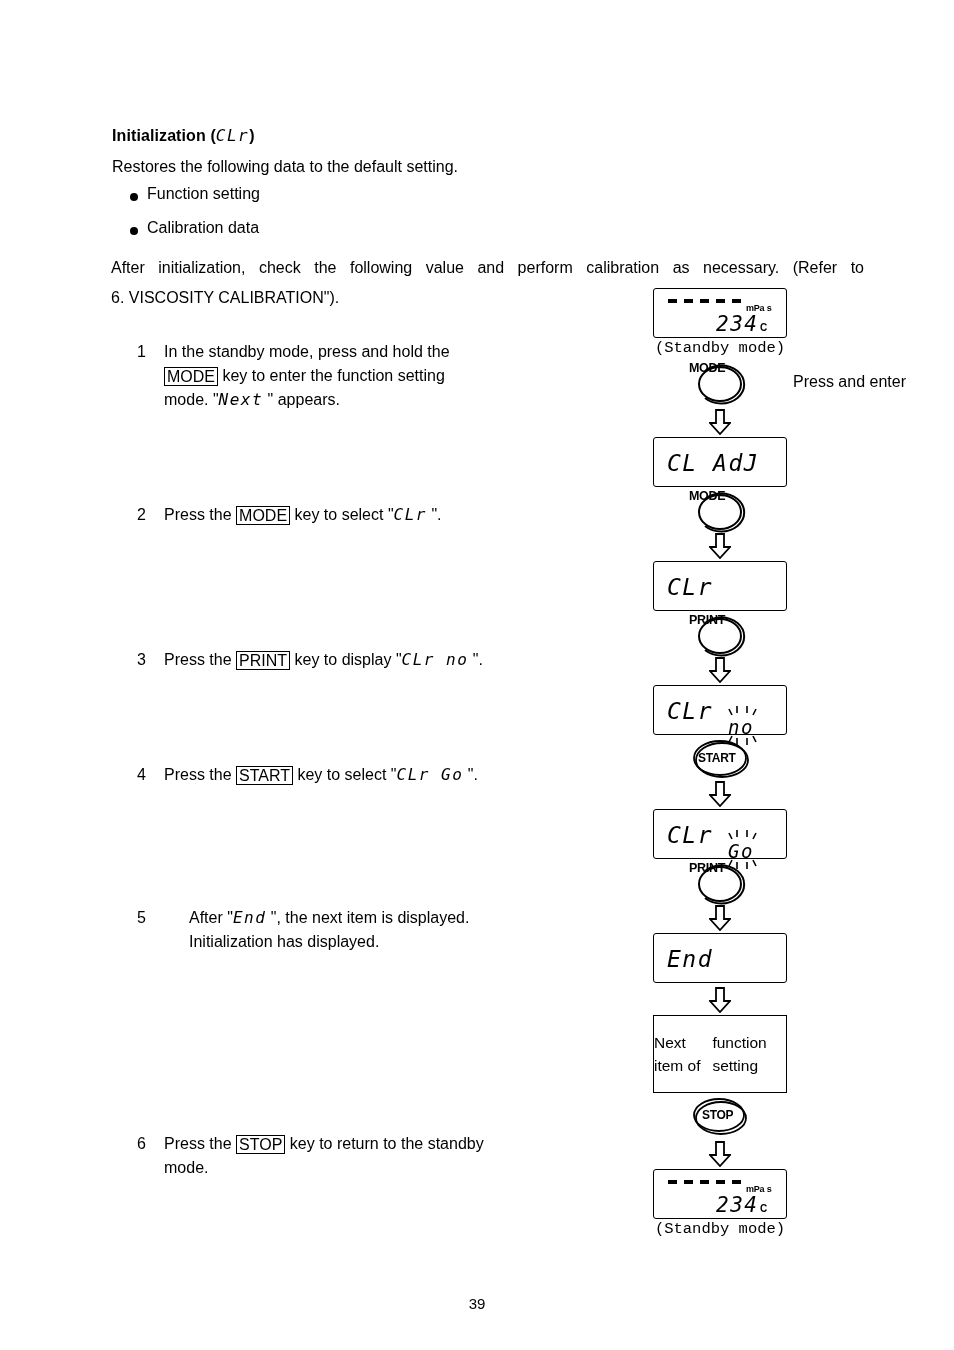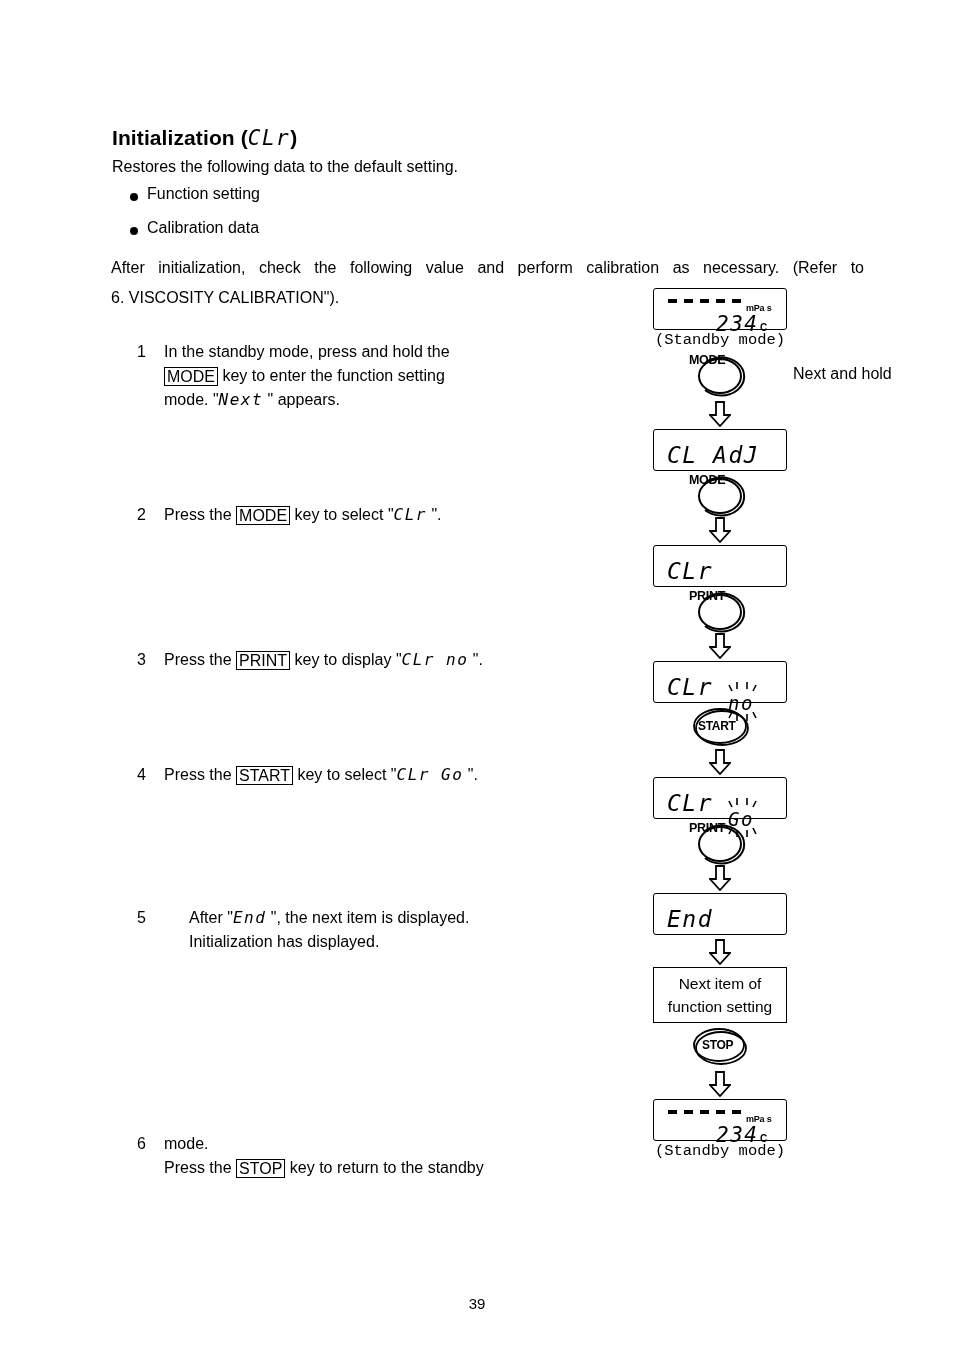--- a/index.html
+++ b/index.html
@@ -20,21 +20,21 @@
   .page {
     position: absolute;
     inset: 0;
   }
 
   
   .section-title {
     position: absolute;
     left: 112px;
     top: 126px;
-    font-size: 21px;
+    font-size: 16px;
     font-weight: bold;
     letter-spacing: 0.1px;
     white-space: nowrap;
   }
   .intro {
     position: absolute;
     left: 112px;
     top: 158px;
     font-size: 16px;
     white-space: nowrap;
@@ -119,21 +119,21 @@
     width: 230px;
   }
   .lcd {
     position: relative;
     width: 134px;
     border: 1.6px solid #000;
     border-radius: 3px;
     background: #fff;
     box-sizing: border-box;
   }
-  .lcd.tall { height: 42px; }
+  .lcd.tall { height: 50px; }
 
   .caption {
     width: 134px;
     text-align: center;
     font-size: 15.5px;
     margin-top: 1px;
     white-space: nowrap;
     font-family: Liberation Mono, monospace;
   }
 
@@ -222,25 +222,25 @@
   
   .arrow {
     width: 134px;
     height: 28px;
     position: relative;
   }
   .arrow svg { position: absolute; left: 50%; transform: translateX(-50%); top: 0; }
 
   .nextbox {
     width: 134px;
-    height: 56px;
+    height: 78px;
     border: 1.6px solid #000;
     box-sizing: border-box;
     display: flex;
-    flex-direction: column;
+    flex-direction: row;
     align-items: center;
     justify-content: center;
     font-size: 15.5px;
     line-height: 23px;
   }
 
   .page-number {
     position: absolute;
     left: 0;
     right: 0;
@@ -310,22 +310,22 @@
     <span class="num">5</span>
     <div class="body">
       <span class="line" style="padding-left:25px;"><span>After "</span><span class="seg">End</span> <span>", the next item is displayed.</span></span>
       <span class="line" style="padding-left:25px;">Initialization has displayed.</span>
     </div>
   </div>
 
   <div class="step" style="top:1132px;">
     <span class="num">6</span>
     <div class="body">
+      <span class="line"><span>Press the</span> <span class="keybox">STOP</span> <span>key to return to the standby</span></span>
       <span class="line">mode.</span>
-      <span class="line"><span>Press the</span> <span class="keybox">STOP</span> <span>key to return to the standby</span></span>
     </div>
   </div>
 
   <div class="flow">
 
     <div class="lcd tall">
       <span class="standby-dashes">
           <i></i>
           <i></i>
           <i></i>
@@ -337,21 +337,21 @@
       <span class="unit-c">C</span>
     </div>
     <div class="caption">(Standby mode)</div>
 
     <div class="keyring" style="height:52px;">
       <svg width="134" height="52" viewBox="0 0 134 52">
         <ellipse cx="67" cy="27" rx="21" ry="17" fill="none" stroke="#000" stroke-width="2"></ellipse>
         <path d="M 52 14 A 23 19 0 1 1 52 41" fill="none" stroke="#000" stroke-width="2"></path>
       </svg>
       <span class="klabel" style="left:36px; top:4px;">MODE</span>
-      <span class="press-hold">Next and hold</span>
+      <span class="press-hold">Press and enter</span>
     </div>
     <div class="arrow">
       <svg width="22" height="26" viewBox="0 0 22 26">
           <path d="M7 1 L15 1 L15 14 L21 14 L11 25 L1 14 L7 14 Z" fill="#fff" stroke="#000" stroke-width="1.8" stroke-linejoin="miter"></path>
         </svg>
     </div>
 
     <div class="lcd tall">
       <span class="lcd-text seg">CL AdJ</span>
     </div>

